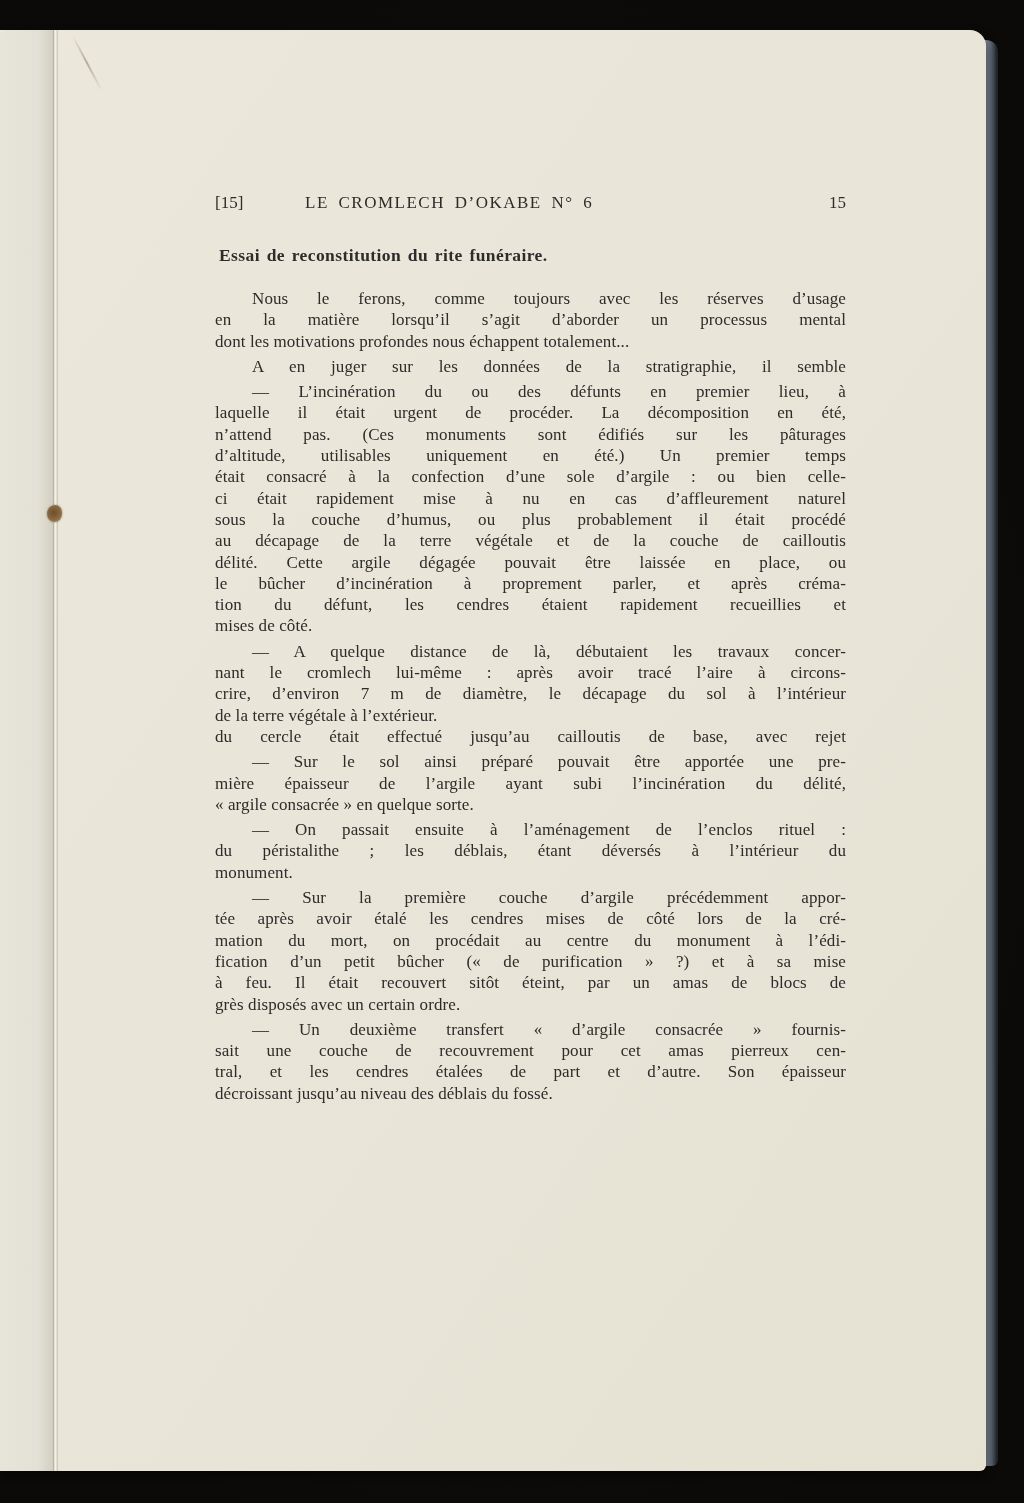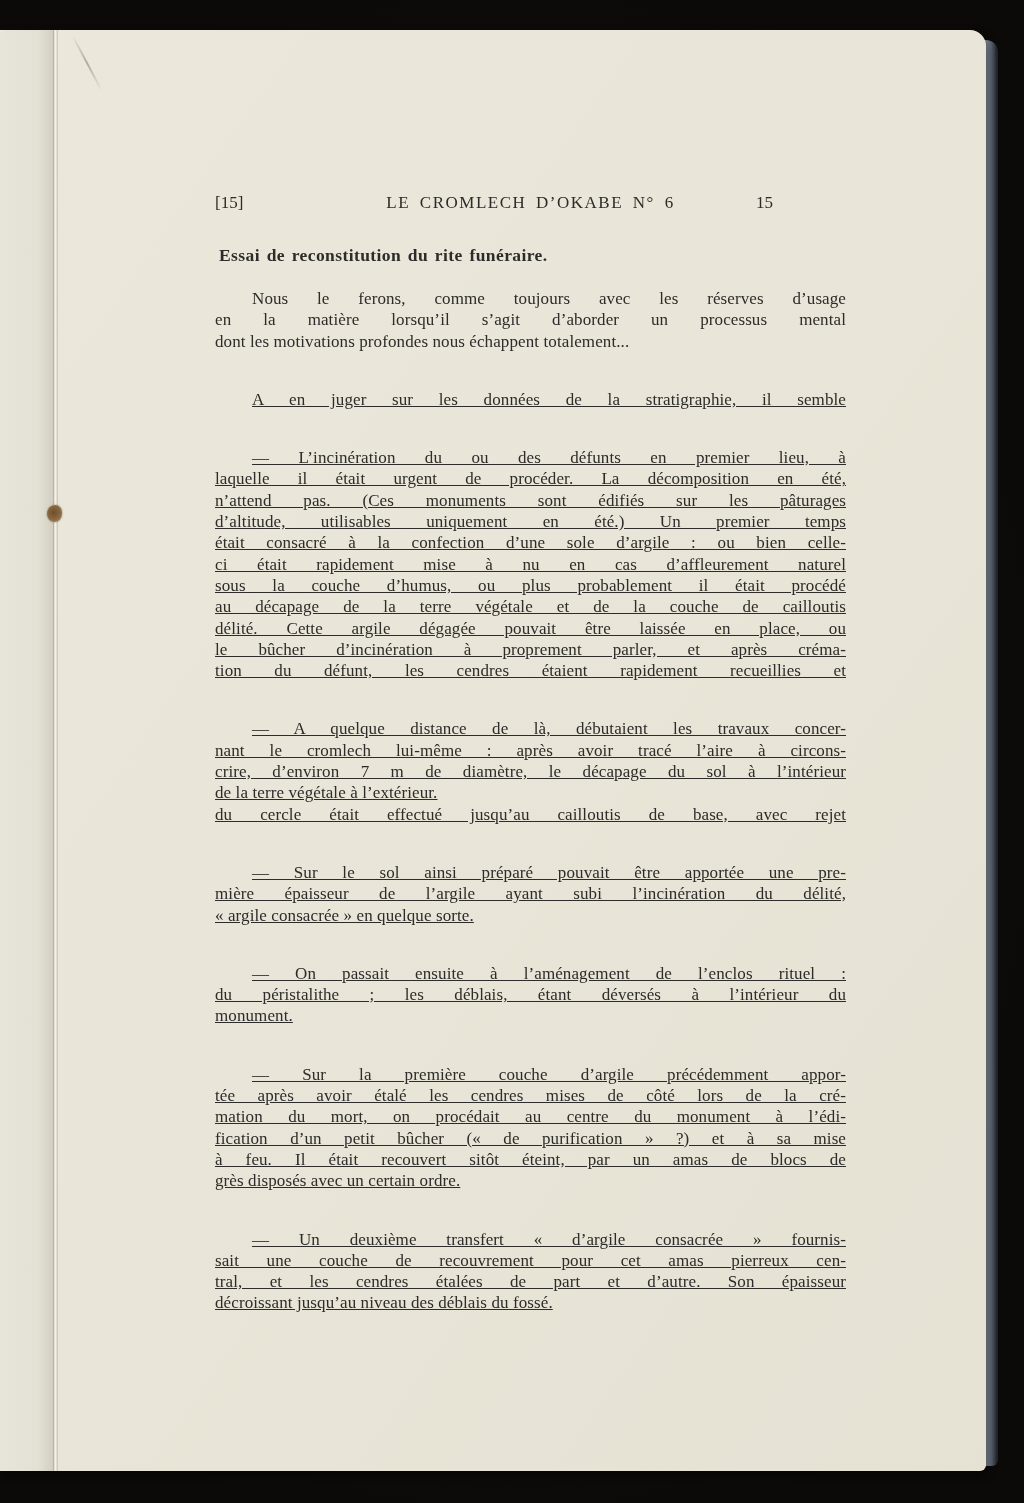--- a/index.html
+++ b/index.html
@@ -73,33 +73,33 @@
     font-size: 17px;
   }
   .page-header {
     display: grid;
     grid-template-columns: 90px 1fr 90px;
     align-items: baseline;
     line-height: 22px;
     height: 22px;
   }
   .hdr-left  { text-align: left; }
-  .hdr-title { text-align: center; letter-spacing: 1.5px; word-spacing: 4px; }
-  .hdr-right { }
+  .hdr-title { letter-spacing: 1.5px; word-spacing: 4px; }
+  .hdr-right { text-align: right; }
   .doc-heading {
     margin: 30px 0 21px 4px;
     font-size: 17.5px;
     font-weight: bold;
     letter-spacing: 0.4px;
     word-spacing: 2px;
     line-height: 23px;
   }
   .paras { }
   .para { margin: 0; }
-  .para + .para { margin-top: 37px; text-decoration: underline; }
+  .para + .para { margin-top: 4px; }
   .line {
     line-height: 21.3px;
     letter-spacing: 0.1px;
     text-align: justify;
     text-align-last: justify;
     white-space: normal;
   }
   .line.last { text-align-last: left; }
   .para .line:first-child { text-indent: 37px; }
 </style>
@@ -137,20 +137,21 @@
             <div class="line">laquelle il était urgent de procéder. La décomposition en été,</div>
             <div class="line">n’attend pas. (Ces monuments sont édifiés sur les pâturages</div>
             <div class="line">d’altitude, utilisables uniquement en été.) Un premier temps</div>
             <div class="line">était consacré à la confection d’une sole d’argile : ou bien celle-</div>
             <div class="line">ci était rapidement mise à nu en cas d’affleurement naturel</div>
             <div class="line">sous la couche d’humus, ou plus probablement il était procédé</div>
             <div class="line">au décapage de la terre végétale et de la couche de cailloutis</div>
             <div class="line">délité. Cette argile dégagée pouvait être laissée en place, ou</div>
             <div class="line">le bûcher d’incinération à proprement parler, et après créma-</div>
             <div class="line">tion du défunt, les cendres étaient rapidement recueillies et</div>
+            <div class="line last">mises de côté.</div>
           </div>
           <div class="para">
             <div class="line">— A quelque distance de là, débutaient les travaux concer-</div>
             <div class="line">nant le cromlech lui-même : après avoir tracé l’aire à circons-</div>
             <div class="line">crire, d’environ 7 m de diamètre, le décapage du sol à l’intérieur</div>
             <div class="line last">de la terre végétale à l’extérieur.</div>
             <div class="line">du cercle était effectué jusqu’au cailloutis de base, avec rejet</div>
           </div>
           <div class="para">
             <div class="line">— Sur le sol ainsi préparé pouvait être apportée une pre-</div>

